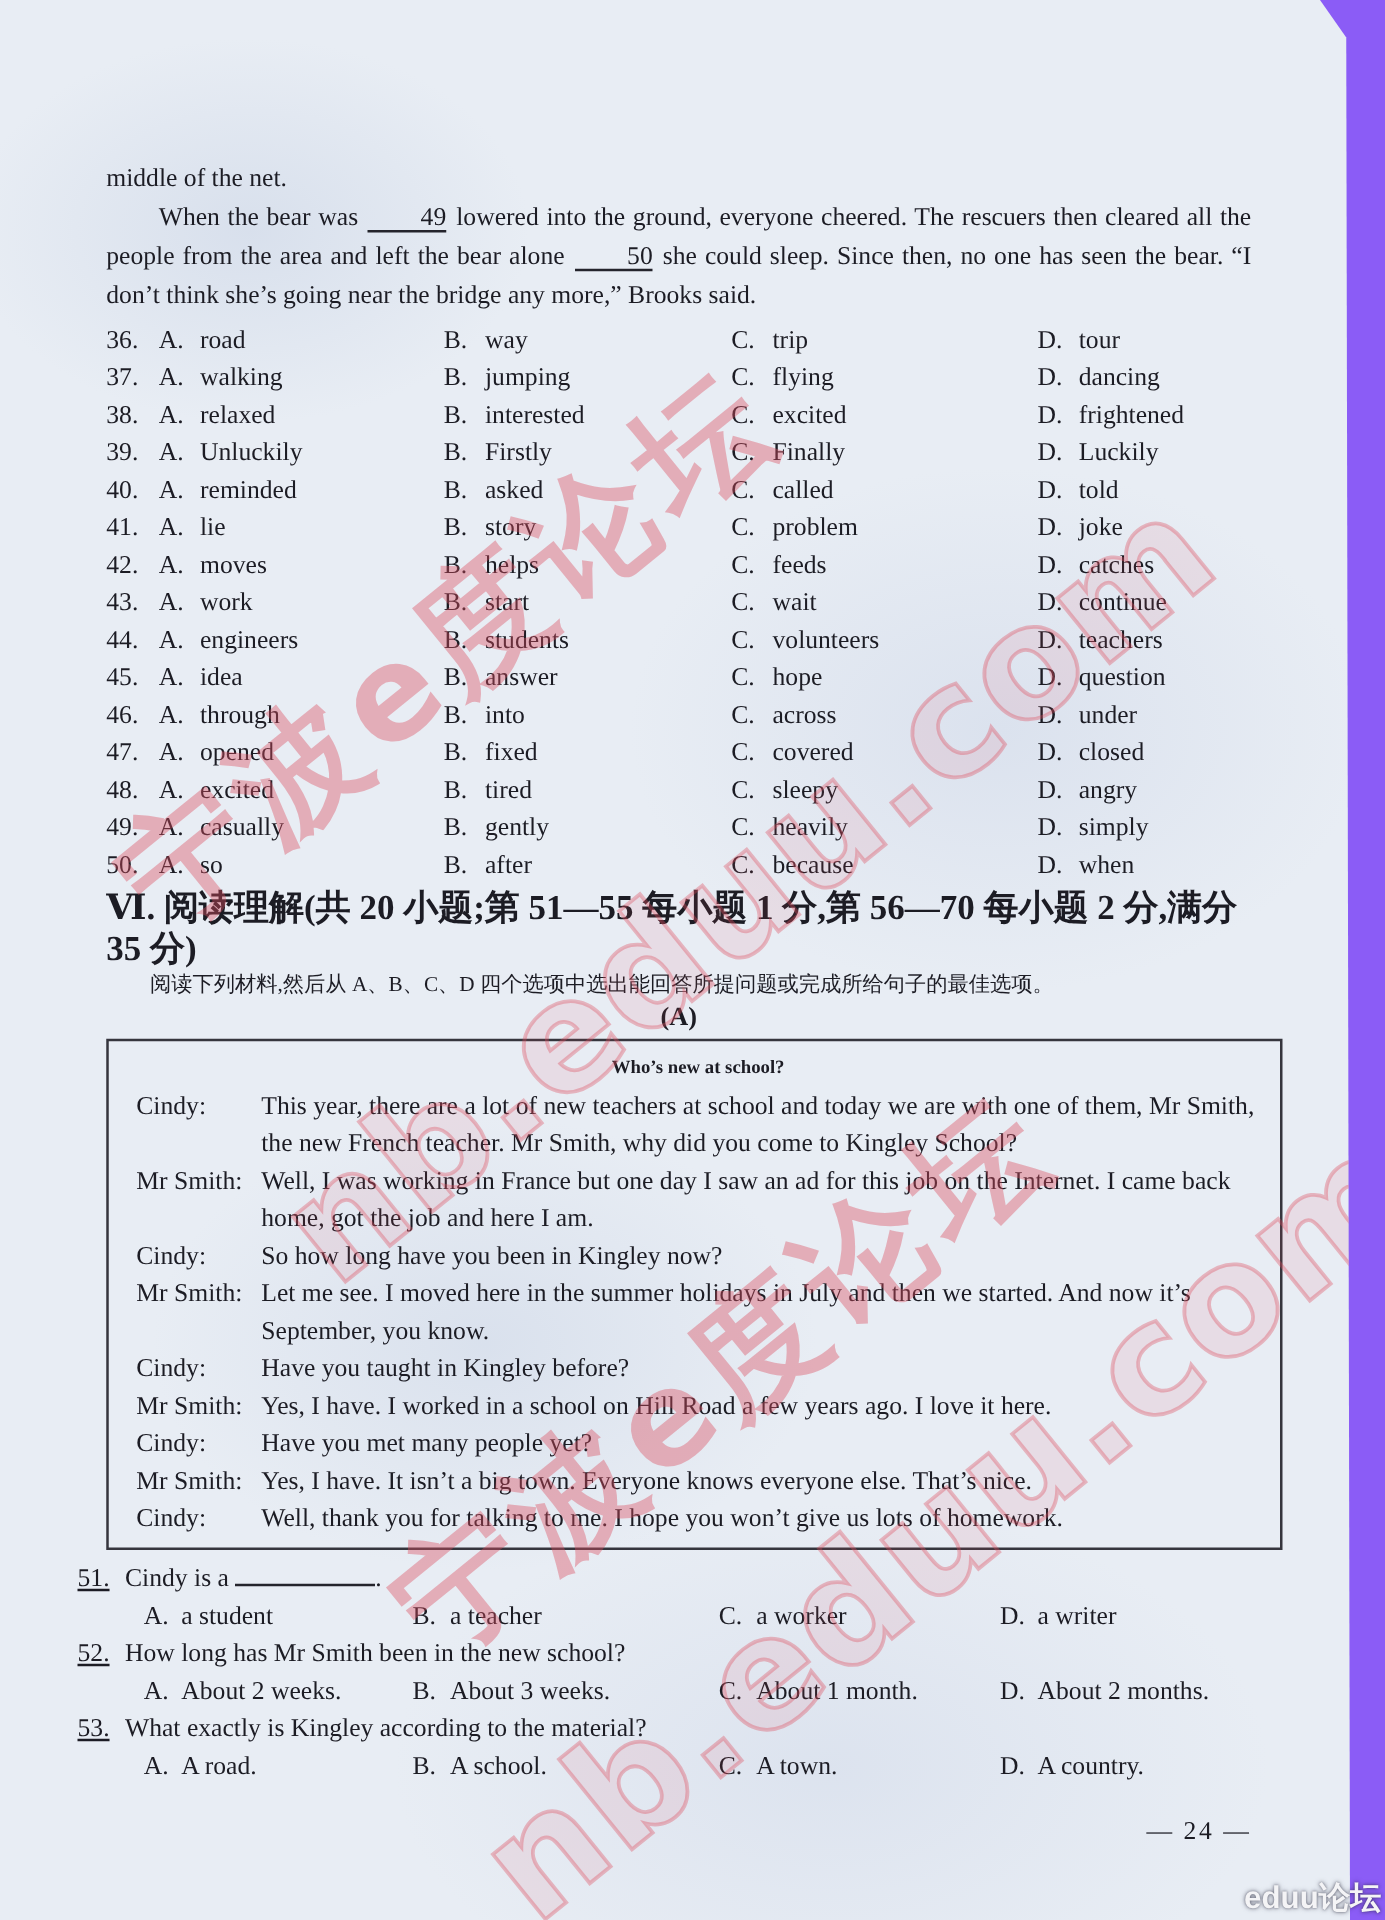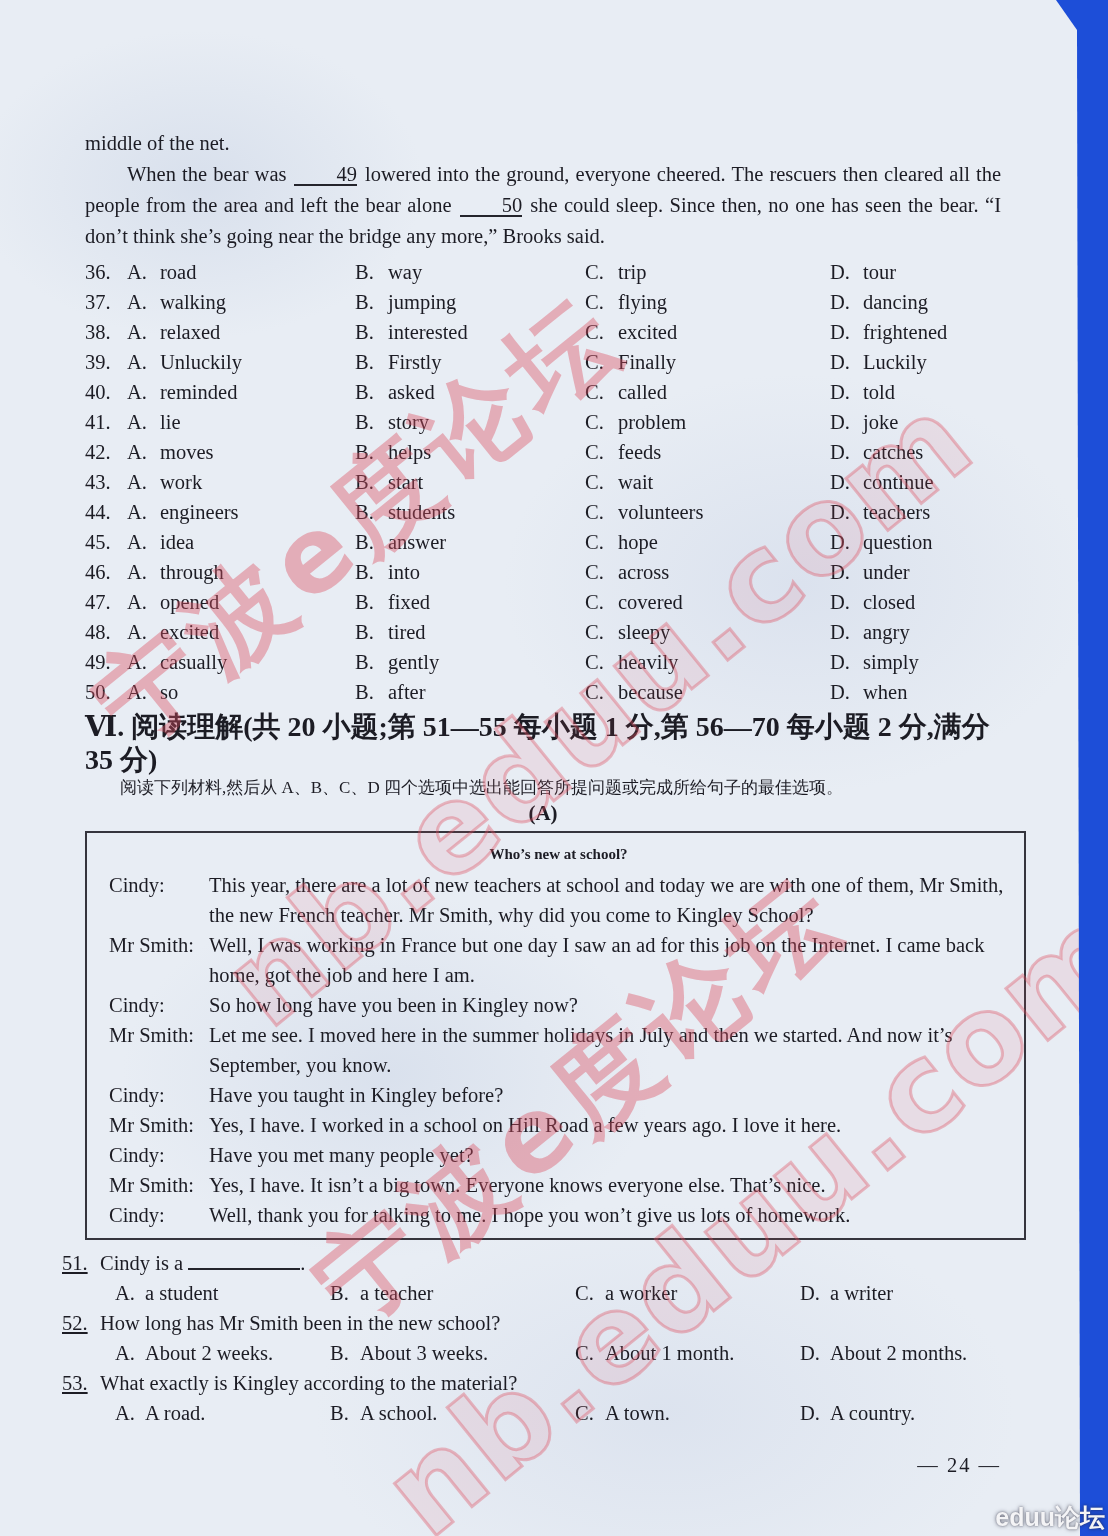--- a/index.html
+++ b/index.html
@@ -1,18 +1,18 @@
 <!DOCTYPE html>
 <html><head>
 <meta charset="utf-8">
 <style>
   html,body{margin:0;padding:0;}
   body{width:1108px;height:1536px;background:#0b0b0b;overflow:hidden;position:relative;
        font-family:"Liberation Serif","DejaVu Serif",serif;}
-  .page{position:absolute;inset:0;background:#1d4ed8;}
+  .page{position:absolute;inset:0;background:#8b5cf6;}
   .paper{position:absolute;inset:0;
     background-color:#e8edf4;
     background-image:
       radial-gradient(ellipse 320px 220px at 18% 12%, rgba(203,213,230,.55), transparent 70%),
       radial-gradient(ellipse 420px 300px at 72% 38%, rgba(206,215,232,.5), transparent 70%),
       radial-gradient(ellipse 380px 260px at 35% 70%, rgba(203,213,230,.5), transparent 70%),
       radial-gradient(ellipse 500px 300px at 60% 92%, rgba(206,215,232,.45), transparent 70%);
     clip-path:polygon(0 0,1056px 0,1077px 30px,1080px 100%,0 100%);
   }
   .content{position:absolute;left:85px;top:128px;width:916px;color:#1c1c24;

